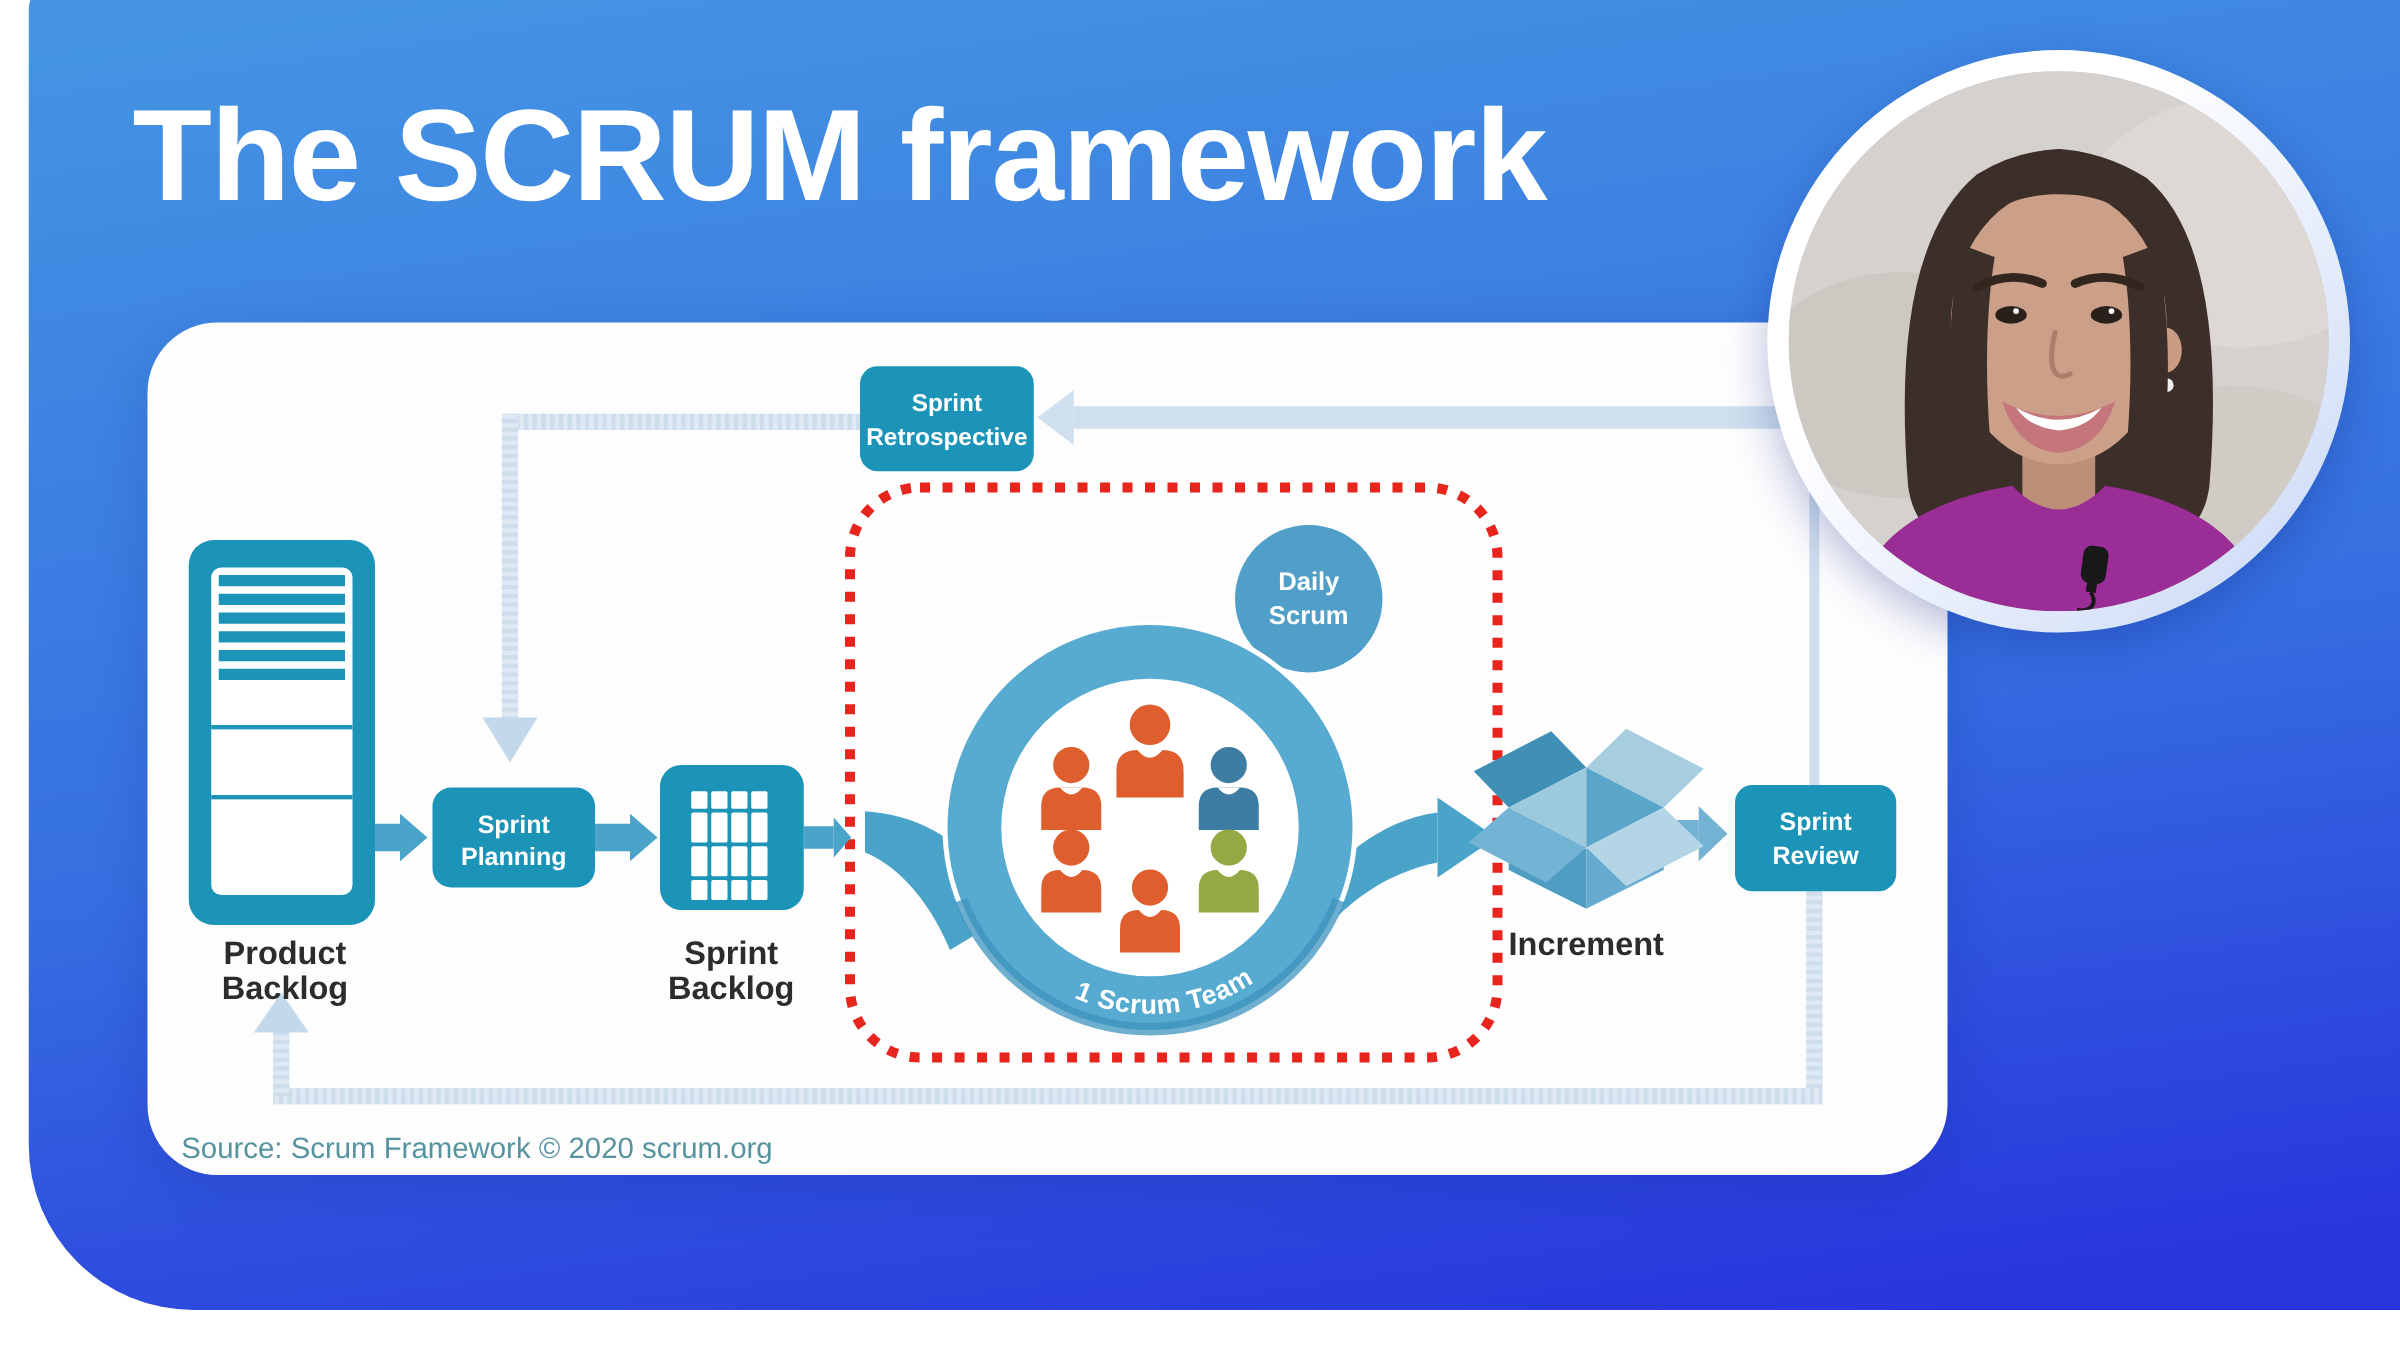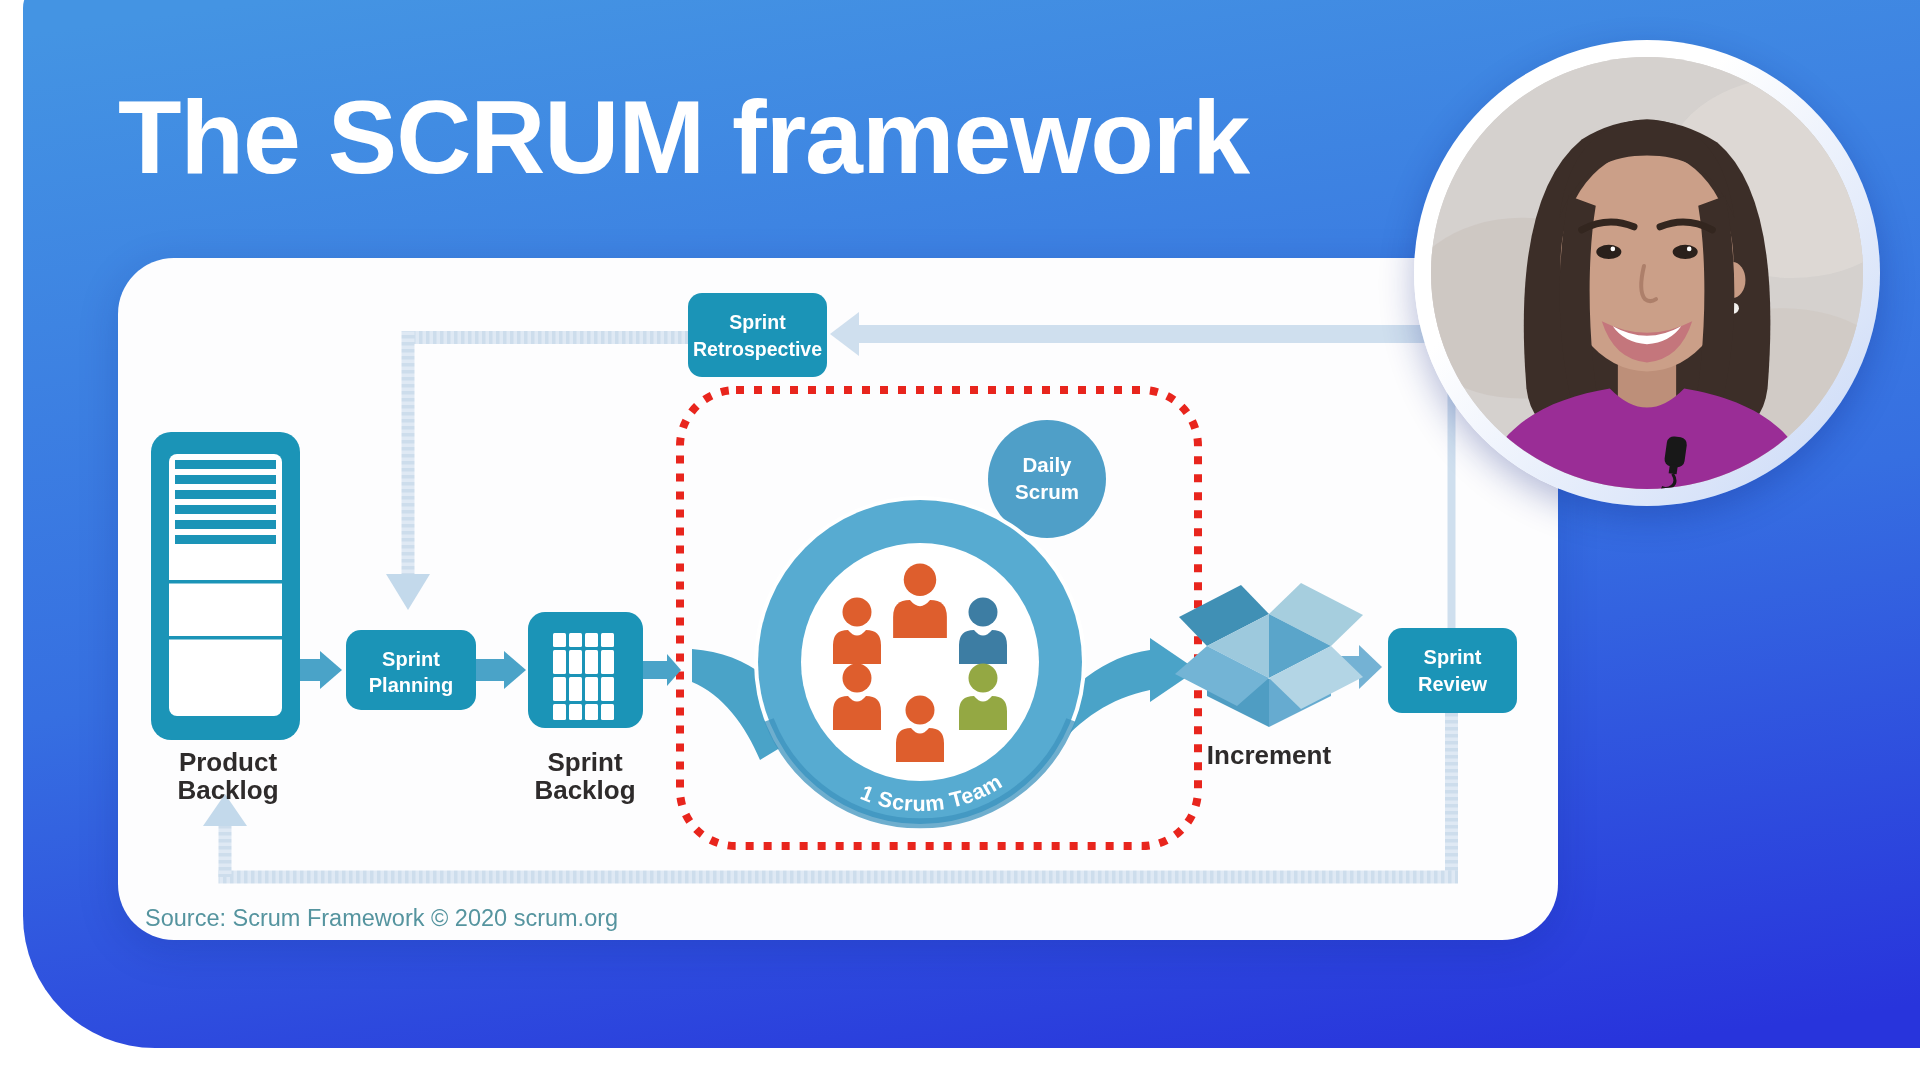--- a/index.html
+++ b/index.html
@@ -8,21 +8,21 @@
     background:var(--page-bg,#ffffff);
     font-family:"Liberation Sans",sans-serif;
   }
   .stage{position:absolute;inset:0;}
   .slide{
     position:absolute;left:23px;top:-20px;width:1977px;height:1068px;
     border-radius:28px 0 0 132px;
     background:linear-gradient(172deg,var(--slide-top,#4494e3) 4%,var(--slide-mid,#366fe1) 55%,var(--slide-bottom,#2834dc) 96%);
   }
   .title{
-    position:absolute;left:106px;top:66px;margin:12px;
+    position:absolute;left:106px;top:66px;margin:0;
     font-size:104px;font-weight:700;letter-spacing:-1px;
     color:var(--title-text,#ffffff);
   }
   .card{
     position:absolute;left:118px;top:258px;width:1440px;height:682px;
     background:var(--card-bg,#fdfdfe);border-radius:56px;
     box-shadow:0 10px 40px rgba(10,30,120,.18);
   }
   .card svg{display:block;width:1440px;height:682px;}
   svg text{font-family:"Liberation Sans",sans-serif;}

